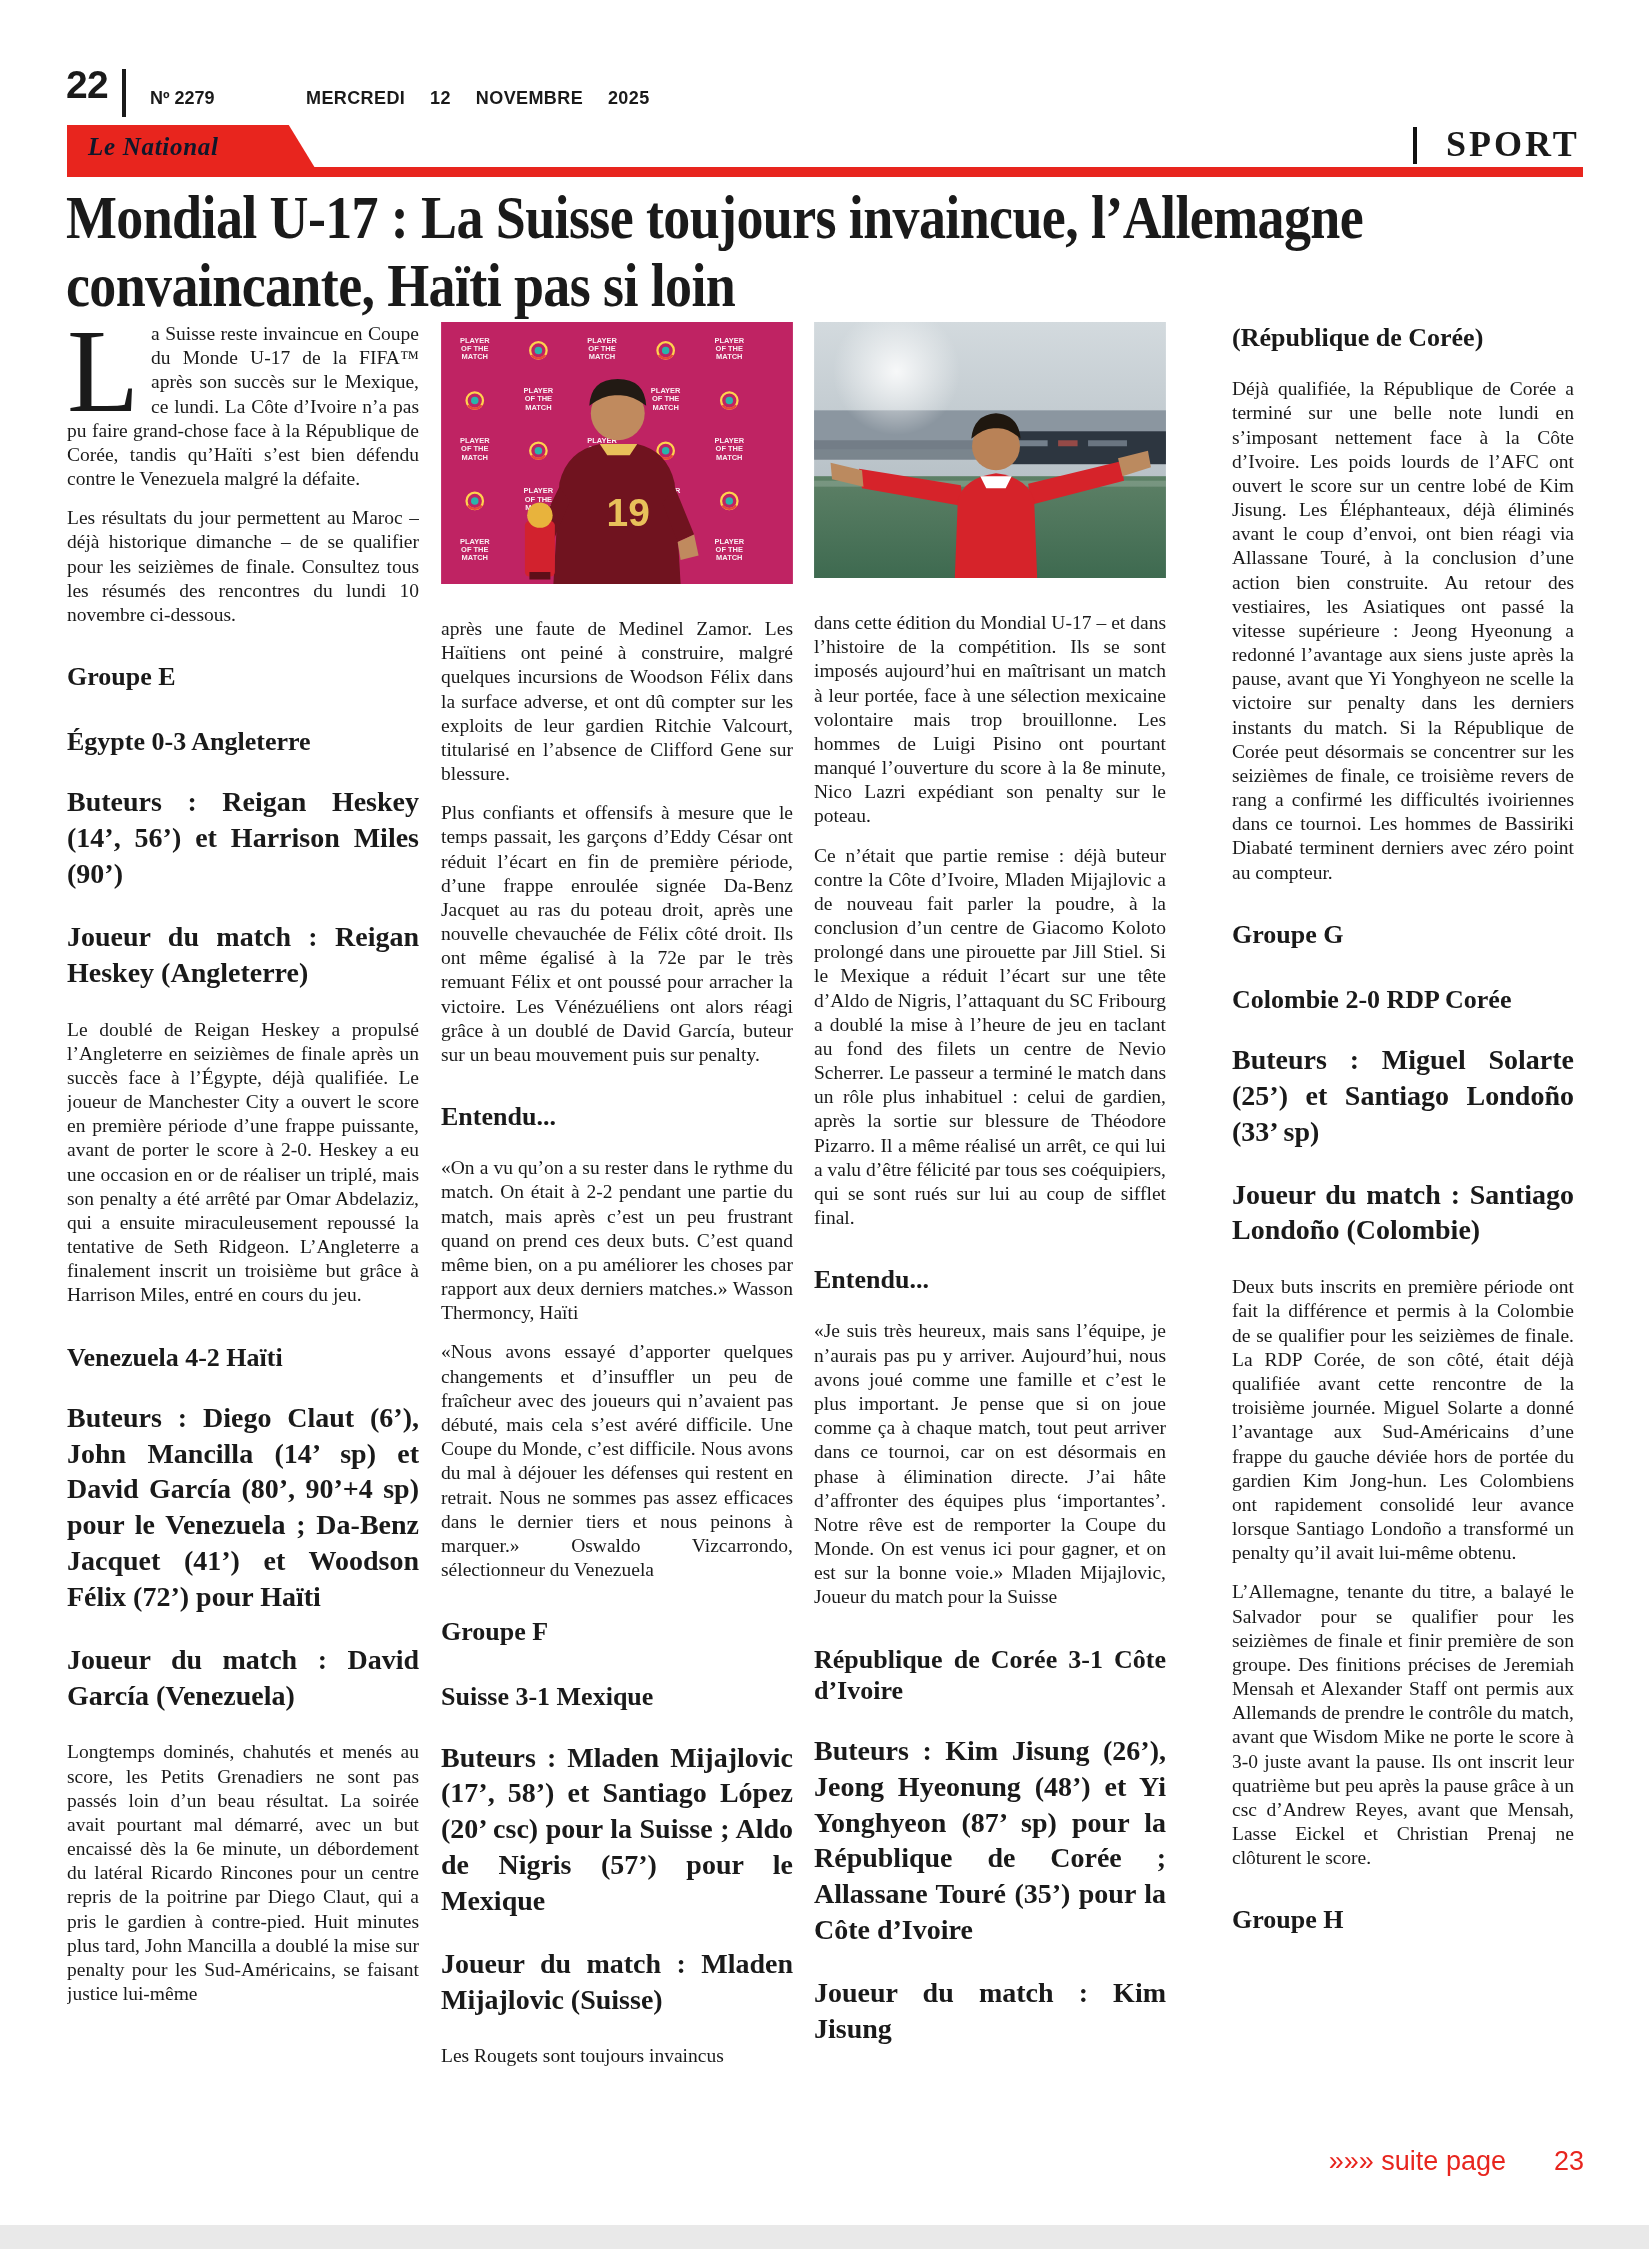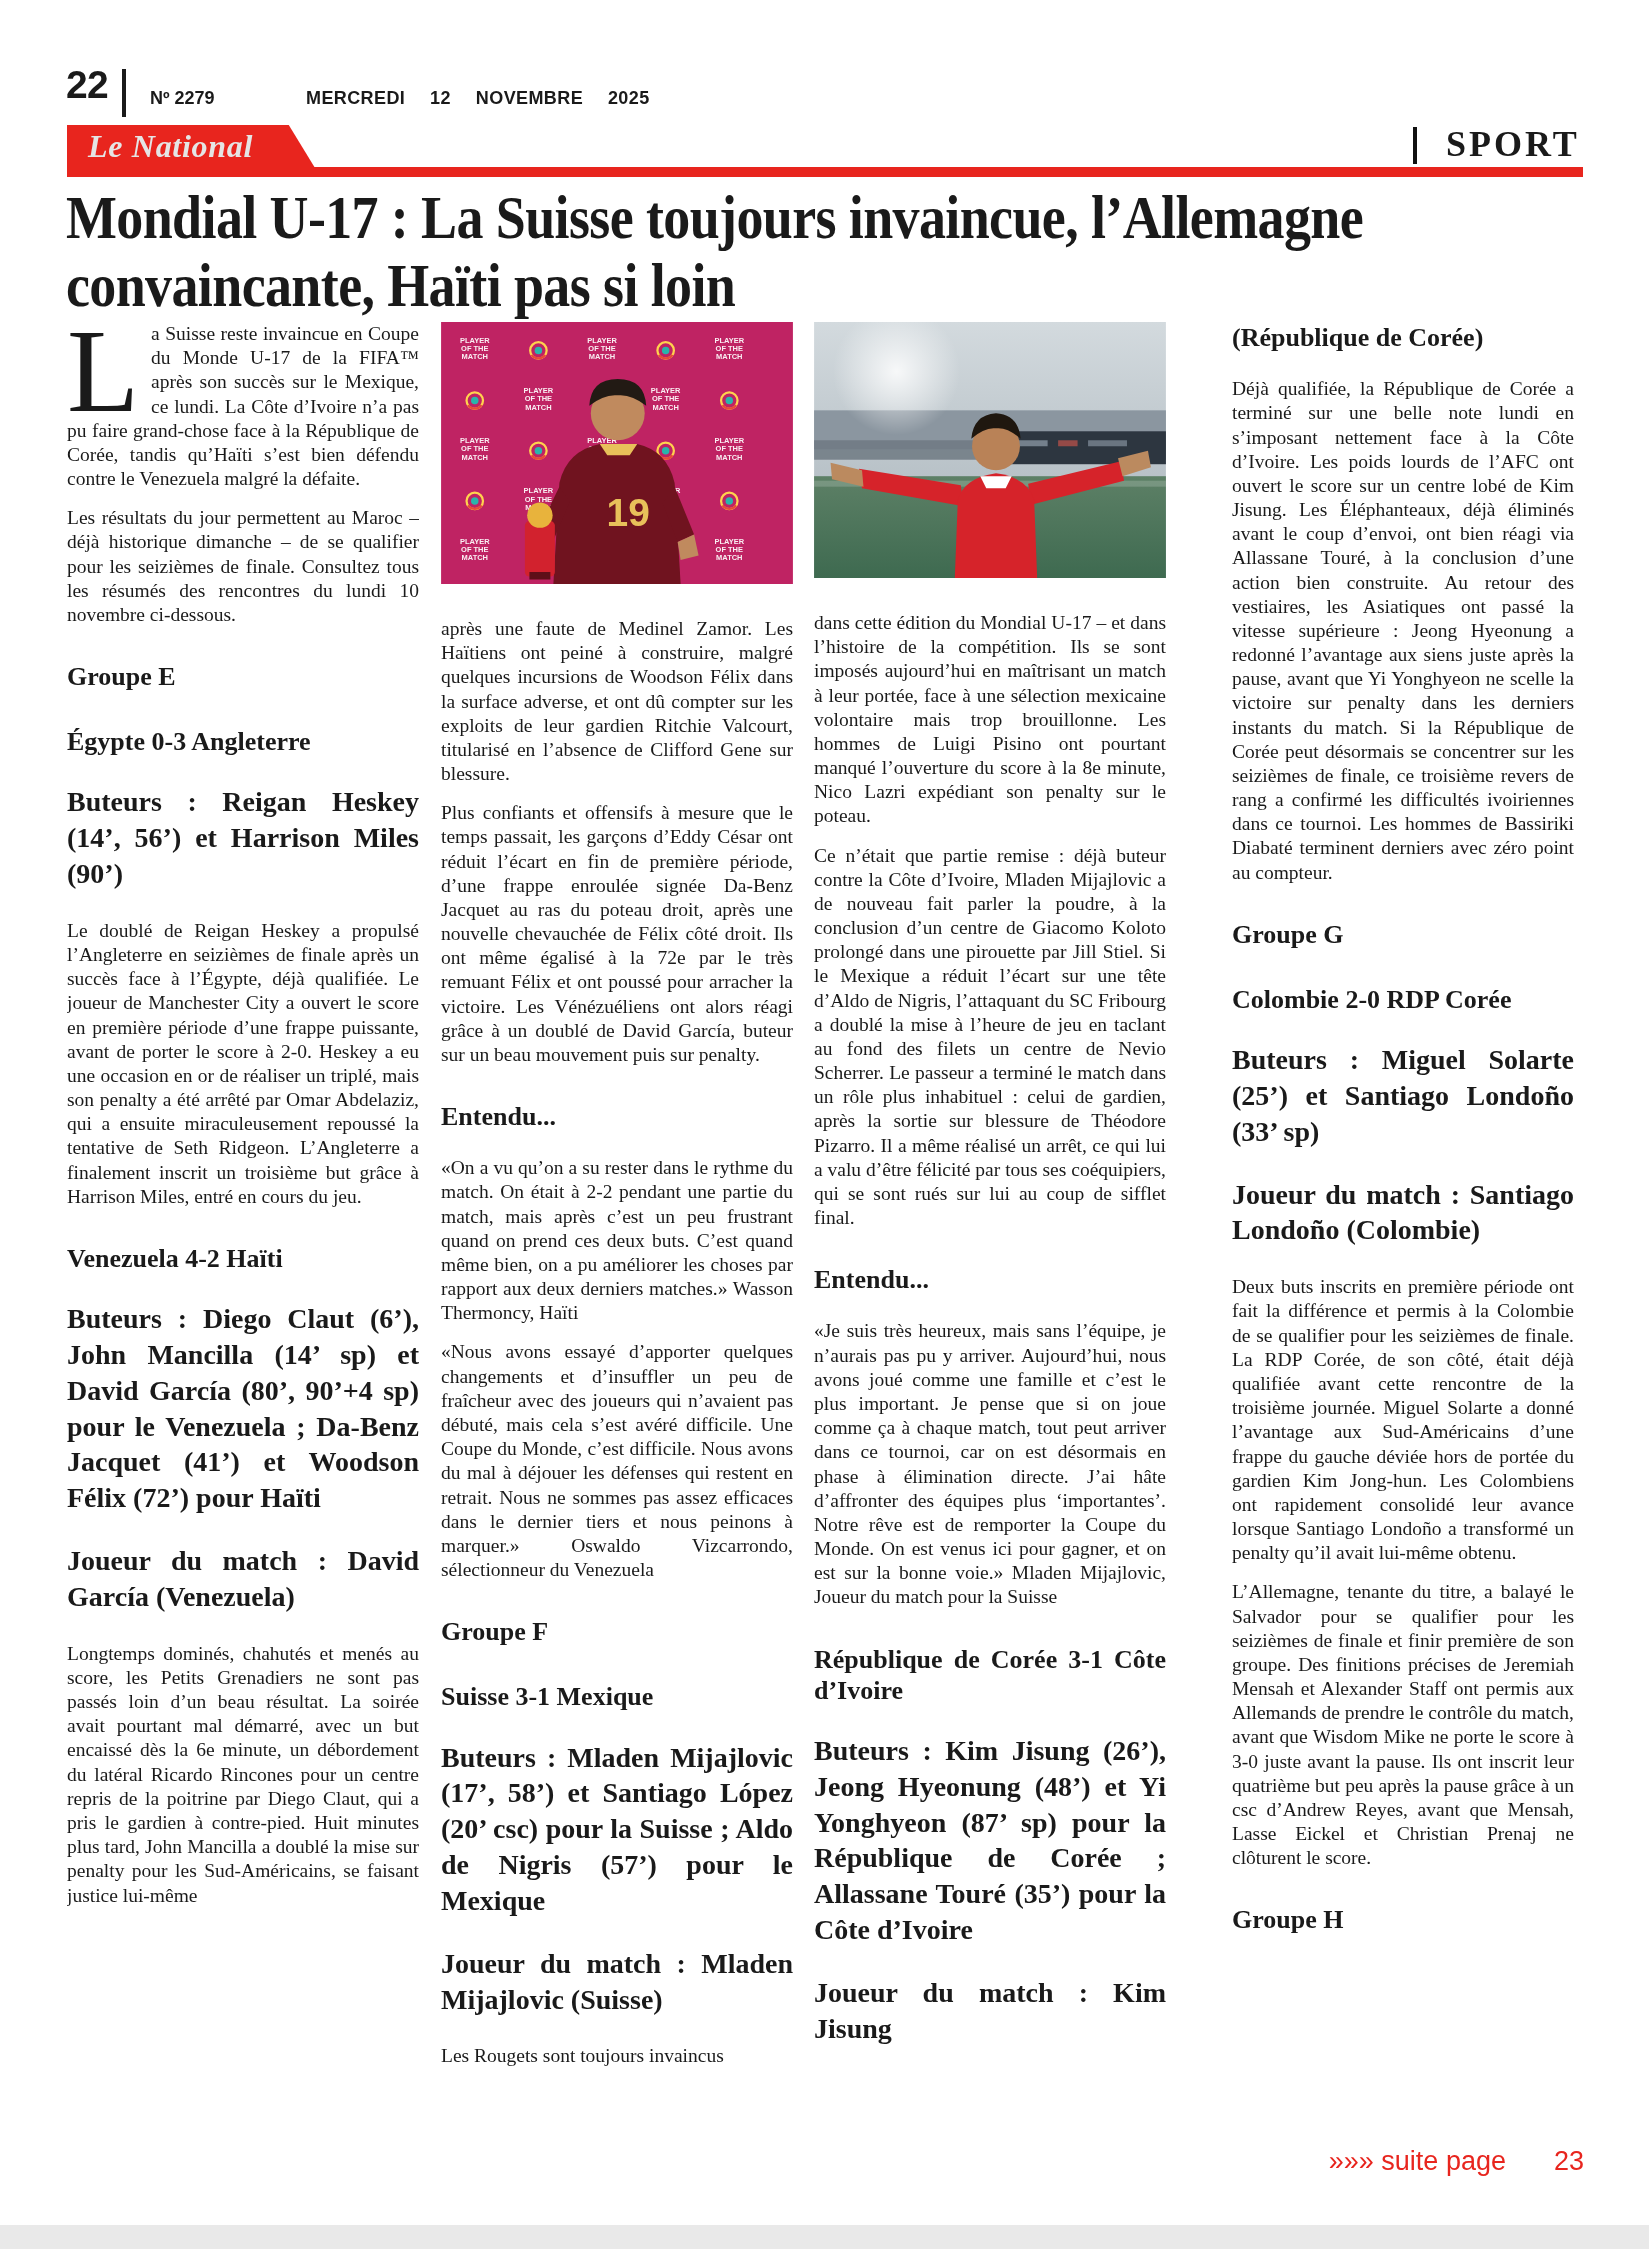--- a/index.html
+++ b/index.html
@@ -9,21 +9,21 @@
   .folio-num{position:absolute;left:66px;top:63px;font-family:"Liberation Sans",sans-serif;
              font-weight:bold;font-size:39px;letter-spacing:-0.7px;}
   .folio-bar{position:absolute;left:122px;top:69px;width:3.7px;height:48px;background:#1a1a1a;}
   .issue-num{position:absolute;left:150px;top:88px;font-family:Liberation Sans, sans-serif;
              font-weight:bold;font-size:18px;}
   .edition-date{position:absolute;left:306px;top:88px;font-family:"Liberation Sans",sans-serif;
              font-weight:bold;font-size:18px;word-spacing:19.5px;letter-spacing:0.4px;}
   .brand-banner{position:absolute;left:67px;top:125px;width:252px;height:43px;background:var(--accent);
              clip-path:polygon(0 0,88% 0,100% 115%,0 115%);display:flex;align-items:center;}
   .brand-banner span{font-family:"Liberation Serif",serif;font-style:italic;font-weight:bold;
-             color:#e5e5e5;font-size:32px;margin-left:21px;letter-spacing:0.7px;}
+             color:#0f172a;font-size:25px;margin-left:21px;letter-spacing:0.7px;}
   .red-rule{position:absolute;left:67px;top:167px;width:1516px;height:9.7px;background:var(--accent);}
   .sport-divider{position:absolute;left:1413px;top:127px;width:3.7px;height:37px;background:#111;}
   .section-label{position:absolute;left:1446px;top:123px;font-family:"Liberation Serif",serif;
              font-weight:bold;font-size:36px;letter-spacing:3px;}
   
   .headline{position:absolute;left:66px;top:184px;width:1747px;margin:0;
             font-size:61px;line-height:1.12;font-weight:bold;letter-spacing:-0.7px;
             transform:scaleX(.885);transform-origin:left top;}
   
   .col{position:absolute;top:322px;width:352px;height:1815px;overflow:hidden;text-align:justify;}
@@ -60,20 +60,21 @@
 
   <h1 class="headline"><span>Mondial U-17 : La Suisse toujours invaincue, l’Allemagne</span><br>
   <span>convaincante, Haïti pas si loin</span></h1>
 
   <div class="col col1">
     <p class="lead"><span class="dc">L</span><span>a Suisse reste invaincue en Coupe du Monde U-17 de la FIFA™ après son succès sur le Mexique, ce lundi. La Côte d’Ivoire n’a pas pu faire grand-chose face à la République de Corée, tandis qu’Haïti s’est bien défendu contre le Venezuela malgré la défaite.</span></p>
     <p>Les résultats du jour permettent au Maroc – déjà historique dimanche – de se qualifier pour les seizièmes de finale. Consultez tous les résumés des rencontres du lundi 10 novembre ci-dessous.</p>
     <h3>Groupe E</h3>
     <h3>Égypte 0-3 Angleterre</h3>
     <div class="bb">Buteurs : Reigan Heskey (14’, 56’) et Harrison Miles (90’)</div>
+    <div class="bb">Joueur du match : Reigan Heskey (Angleterre)</div>
     <p>Le doublé de Reigan Heskey a propulsé l’Angleterre en seizièmes de finale après un succès face à l’Égypte, déjà qualifiée. Le joueur de Manchester City a ouvert le score en première période d’une frappe puissante, avant de porter le score à 2-0. Heskey a eu une occasion en or de réaliser un triplé, mais son penalty a été arrêté par Omar Abdelaziz, qui a ensuite miraculeusement repoussé la tentative de Seth Ridgeon. L’Angleterre a finalement inscrit un troisième but grâce à Harrison Miles, entré en cours du jeu.</p>
     <h3>Venezuela 4-2 Haïti</h3>
     <div class="bb">Buteurs : Diego Claut (6’), John Mancilla (14’ sp) et David García (80’, 90’+4 sp) pour le Venezuela ; Da-Benz Jacquet (41’) et Woodson Félix (72’) pour Haïti</div>
     <div class="bb">Joueur du match : David García (Venezuela)</div>
     <p>Longtemps dominés, chahutés et menés au score, les Petits Grenadiers ne sont pas passés loin d’un beau résultat. La soirée avait pourtant mal démarré, avec un but encaissé dès la 6e minute, un débordement du latéral Ricardo Rincones pour un centre repris de la poitrine par Diego Claut, qui a pris le gardien à contre-pied. Huit minutes plus tard, John Mancilla a doublé la mise sur penalty pour les Sud-Américains, se faisant justice lui-même</p>
   </div>
 
   <div class="col col2">
     <svg class="photo" viewBox="0 0 470 350">
       <defs>

